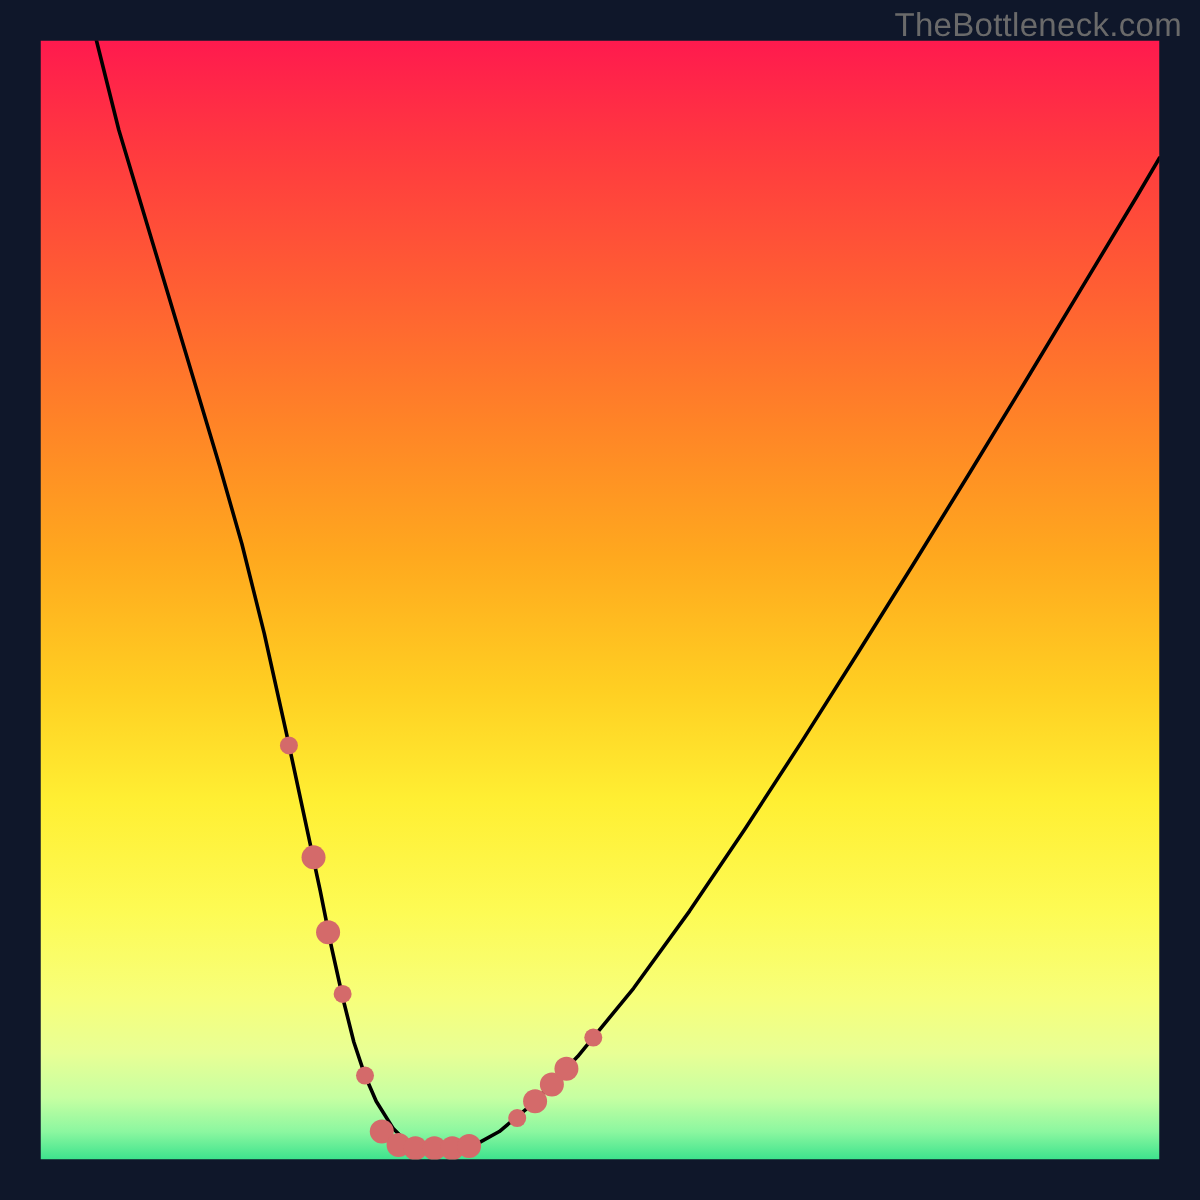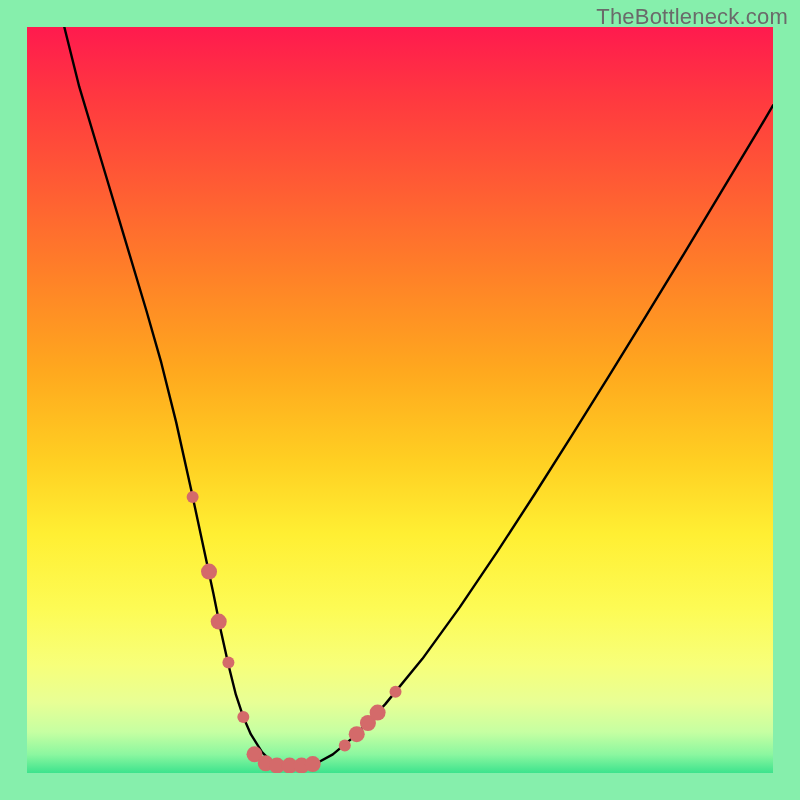--- a/index.html
+++ b/index.html
@@ -1,20 +1,20 @@
 <!DOCTYPE html>
 <html><head>
 <meta charset="utf-8">
 <style>
   * { margin: 0; padding: 0; box-sizing: border-box; }
   html, body { width: 800px; height: 800px; overflow: hidden; background: #000; }
   .outer {
     width: 800px;
     height: 800px;
-    background: #86efac;
+    background: #0f172a;
     position: relative;
   }
   .watermark {
     position: absolute;
     top: 4px;
     right: 12px;
     font-family: Arial, Helvetica, sans-serif;
     font-size: 22px;
     color: #6a6a6a;
     letter-spacing: 0.2px;

